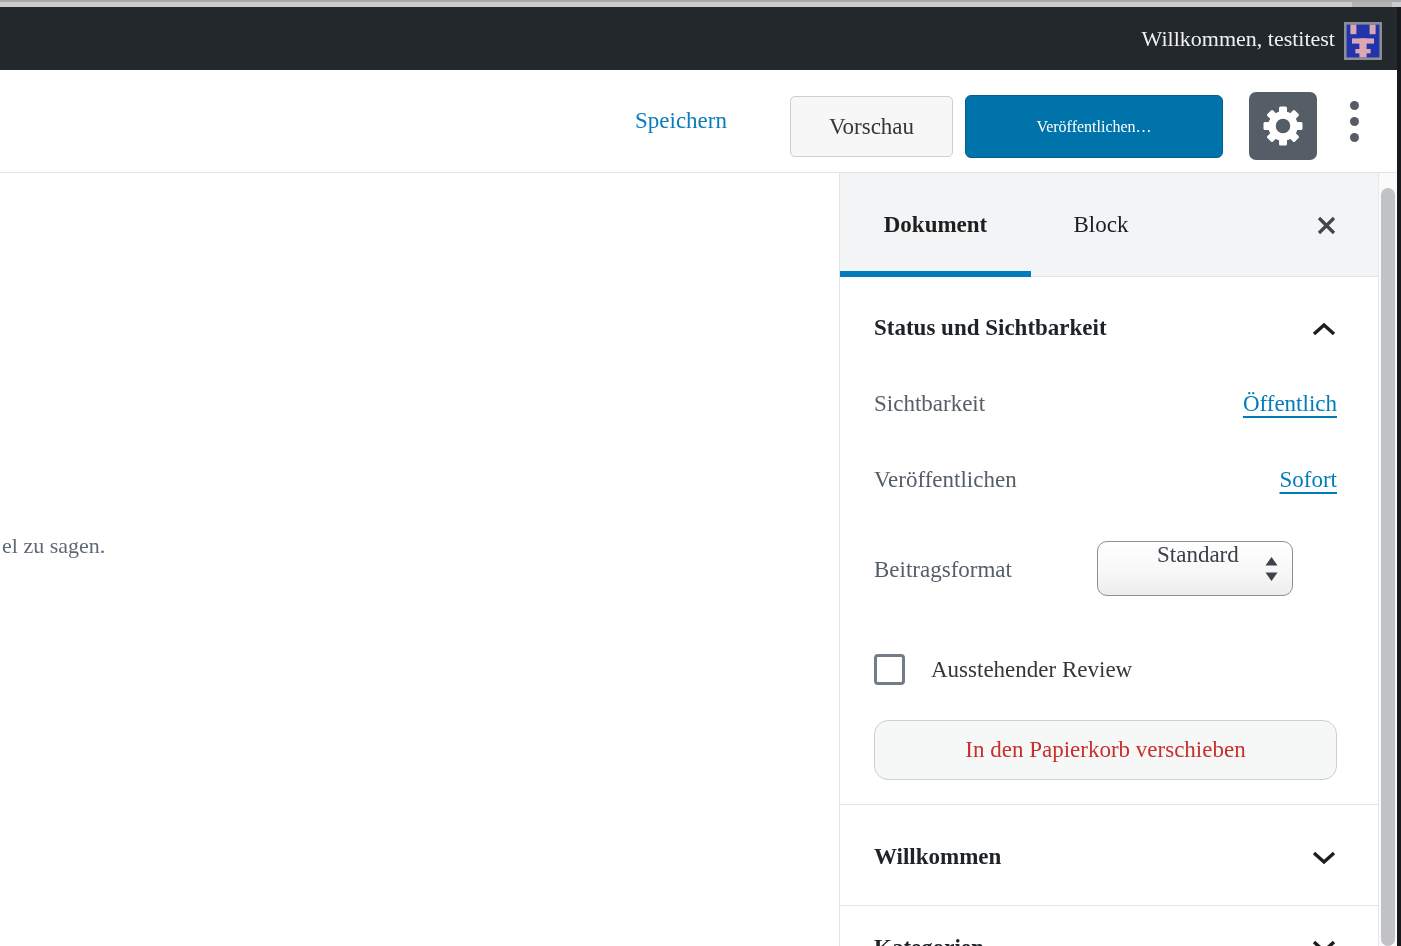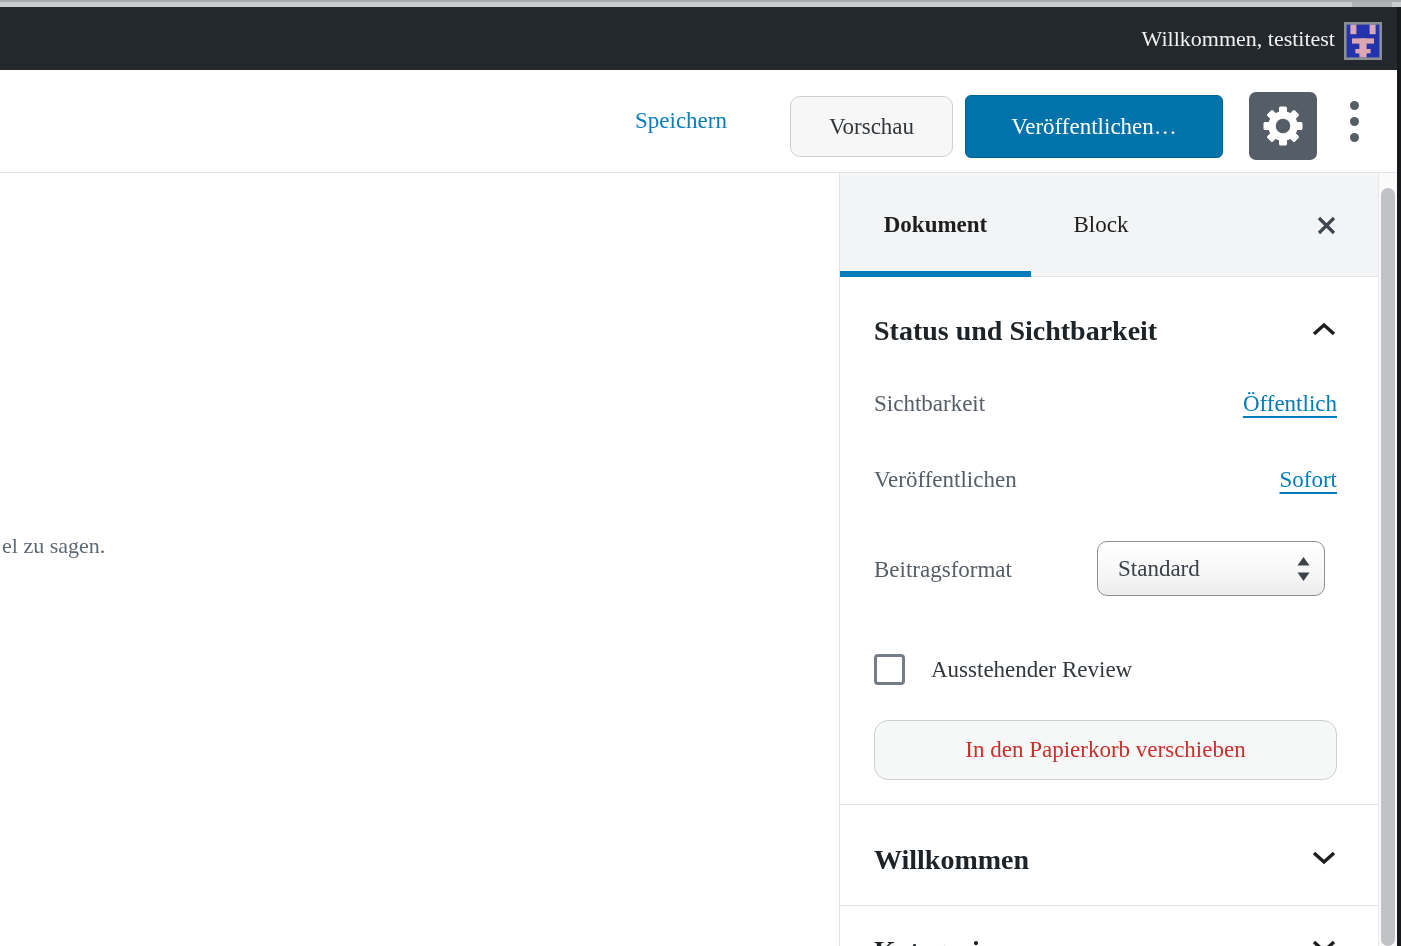--- a/index.html
+++ b/index.html
@@ -13,46 +13,46 @@
   .strip-scroll-seg { position:absolute; left:1352px; top:0; width:40px; height:5px; background:#b2b3b5; }
 
   
   .admin-bar { position:absolute; left:0; top:7px; width:1401px; height:63px; background:#23282d; }
   .welcome { position:absolute; right:66px; top:0; height:63px; line-height:63px; color:#f0f0f1; font-size:22px; }
   .avatar { position:absolute; right:19px; top:15px; width:38px; height:38px; display:block; }
 
   
   .editor-header { position:absolute; left:0; top:70px; width:1401px; height:103px; background:#fff; border-bottom:1px solid #e2e4e7; }
   .save-link { position:absolute; left:617px; top:0; width:128px; height:102px; display:flex; align-items:center; justify-content:center; color:#0a7cba; font-size:23px; cursor:pointer; }
-  .btn-preview { position:absolute; left:790px; top:26px; width:163px; height:61px; background:#f7f7f7; border:1.5px solid #ccd0d4; border-radius:10px; font-size:23px; color:#32373c; display:flex; align-items:center; justify-content:center; cursor:pointer; font-family:inherit; }
-  .btn-publish { position:absolute; left:965px; top:25px; width:258px; height:63px; background:#0073aa; border:1.5px solid #00618f; border-radius:6px; font-size:23px; color:#fff; display:flex; align-items:center; justify-content:center; cursor:pointer; font-family:inherit; }
+  .btn-preview { position:absolute; left:790px; top:26px; width:163px; height:61px; background:#f7f7f7; border:1.5px solid #ccd0d4; border-radius:5px; font-size:23px; color:#32373c; display:flex; align-items:center; justify-content:center; cursor:pointer; font-family:inherit; }
+  .btn-publish { position:absolute; left:965px; top:25px; width:258px; height:63px; background:#0073aa; border:1.5px solid #00618f; border-radius:6px; font-size:16px; color:#fff; display:flex; align-items:center; justify-content:center; cursor:pointer; font-family:inherit; }
   .btn-gear { position:absolute; left:1249px; top:22px; width:68px; height:68px; background:#555d66; border:none; border-radius:7px; display:flex; align-items:center; justify-content:center; cursor:pointer; }
   .kebab { position:absolute; left:1342px; top:0; width:24px; height:102px; display:flex; flex-direction:column; align-items:center; justify-content:center; gap:7px; cursor:pointer; }
   .kebab i { width:9px; height:9px; border-radius:50%; background:#555d66; }
 
   
   .content { position:absolute; left:0; top:173px; width:840px; height:773px; background:#fff; border-right:1px solid #e2e4e7; overflow:hidden; }
   .content-text { position:absolute; left:2px; top:360px; font-size:22px; color:#5e6a75; white-space:nowrap; }
 
   
   .sidebar { position:absolute; left:840px; top:173px; width:538px; height:773px; background:#fff; overflow:hidden; }
   .tabbar { position:absolute; left:0; top:0; width:538px; height:104px; background:#f3f4f5; border-bottom:1px solid #e2e4e7; }
   .tab { position:absolute; top:0; height:104px; display:flex; align-items:center; justify-content:center; font-size:23px; color:#1e1e1e; cursor:pointer; }
   .tab-dokument { left:0; width:191px; font-weight:bold; }
   .tab-dokument .underline { position:absolute; left:0; bottom:0; width:191px; height:6px; background:#007cba; }
   .tab-block { left:191px; width:140px; }
   .close-btn { position:absolute; right:30px; top:0; width:44px; height:104px; display:flex; align-items:center; justify-content:center; cursor:pointer; background:none; border:none; }
 
-  .panel-title { position:absolute; left:34px; font-size:28px; font-weight:bold; color:#1d2327; }
+  .panel-title { position:absolute; left:34px; font-size:23px; font-weight:bold; color:#1d2327; }
   .chev { position:absolute; right:41px; }
 
   .row-label { position:absolute; left:34px; font-size:23px; color:#555d66; }
   .row-link { position:absolute; right:41px; font-size:23px; color:#007cba; text-decoration:underline; text-decoration-thickness:2px; text-underline-offset:5px; cursor:pointer; }
 
-  .format-select { position:absolute; left:257px; top:368px; width:228px; height:55px; border:1px solid #8a9097; border-radius:10px; background:linear-gradient(180deg,#ffffff 0%,#f7f7f7 60%,#ececec 100%); display:flex; align-items:center; cursor:pointer; }
+  .format-select { position:absolute; left:257px; top:368px; width:196px; height:55px; border:1px solid #8a9097; border-radius:10px; background:linear-gradient(180deg,#ffffff 0%,#f7f7f7 60%,#ececec 100%); display:flex; cursor:pointer;padding-left:39px; }
   .format-select .sel-text { font-size:23px; color:#3a4149; padding-left:20px; }
   .format-select .sel-arrows { position:absolute; right:13px; top:50%; transform:translateY(-50%); display:block; }
 
   .checkbox { position:absolute; left:34px; top:481px; width:31px; height:31px; border:3px solid #747d87; border-radius:4px; background:#fff; cursor:pointer; }
   .checkbox-label { position:absolute; left:91px; top:481px; height:31px; line-height:31px; font-size:23px; color:#32373c; }
 
   .btn-trash { position:absolute; left:34px; top:547px; width:463px; height:60px; background:#f6f7f7; border:1.5px solid #ccd0d4; border-radius:14px; color:#c8302e; font-size:23px; display:flex; align-items:center; justify-content:center; cursor:pointer; font-family:inherit; }
 
   .divider { position:absolute; left:0; width:538px; height:1px; background:#e2e4e7; }
 

